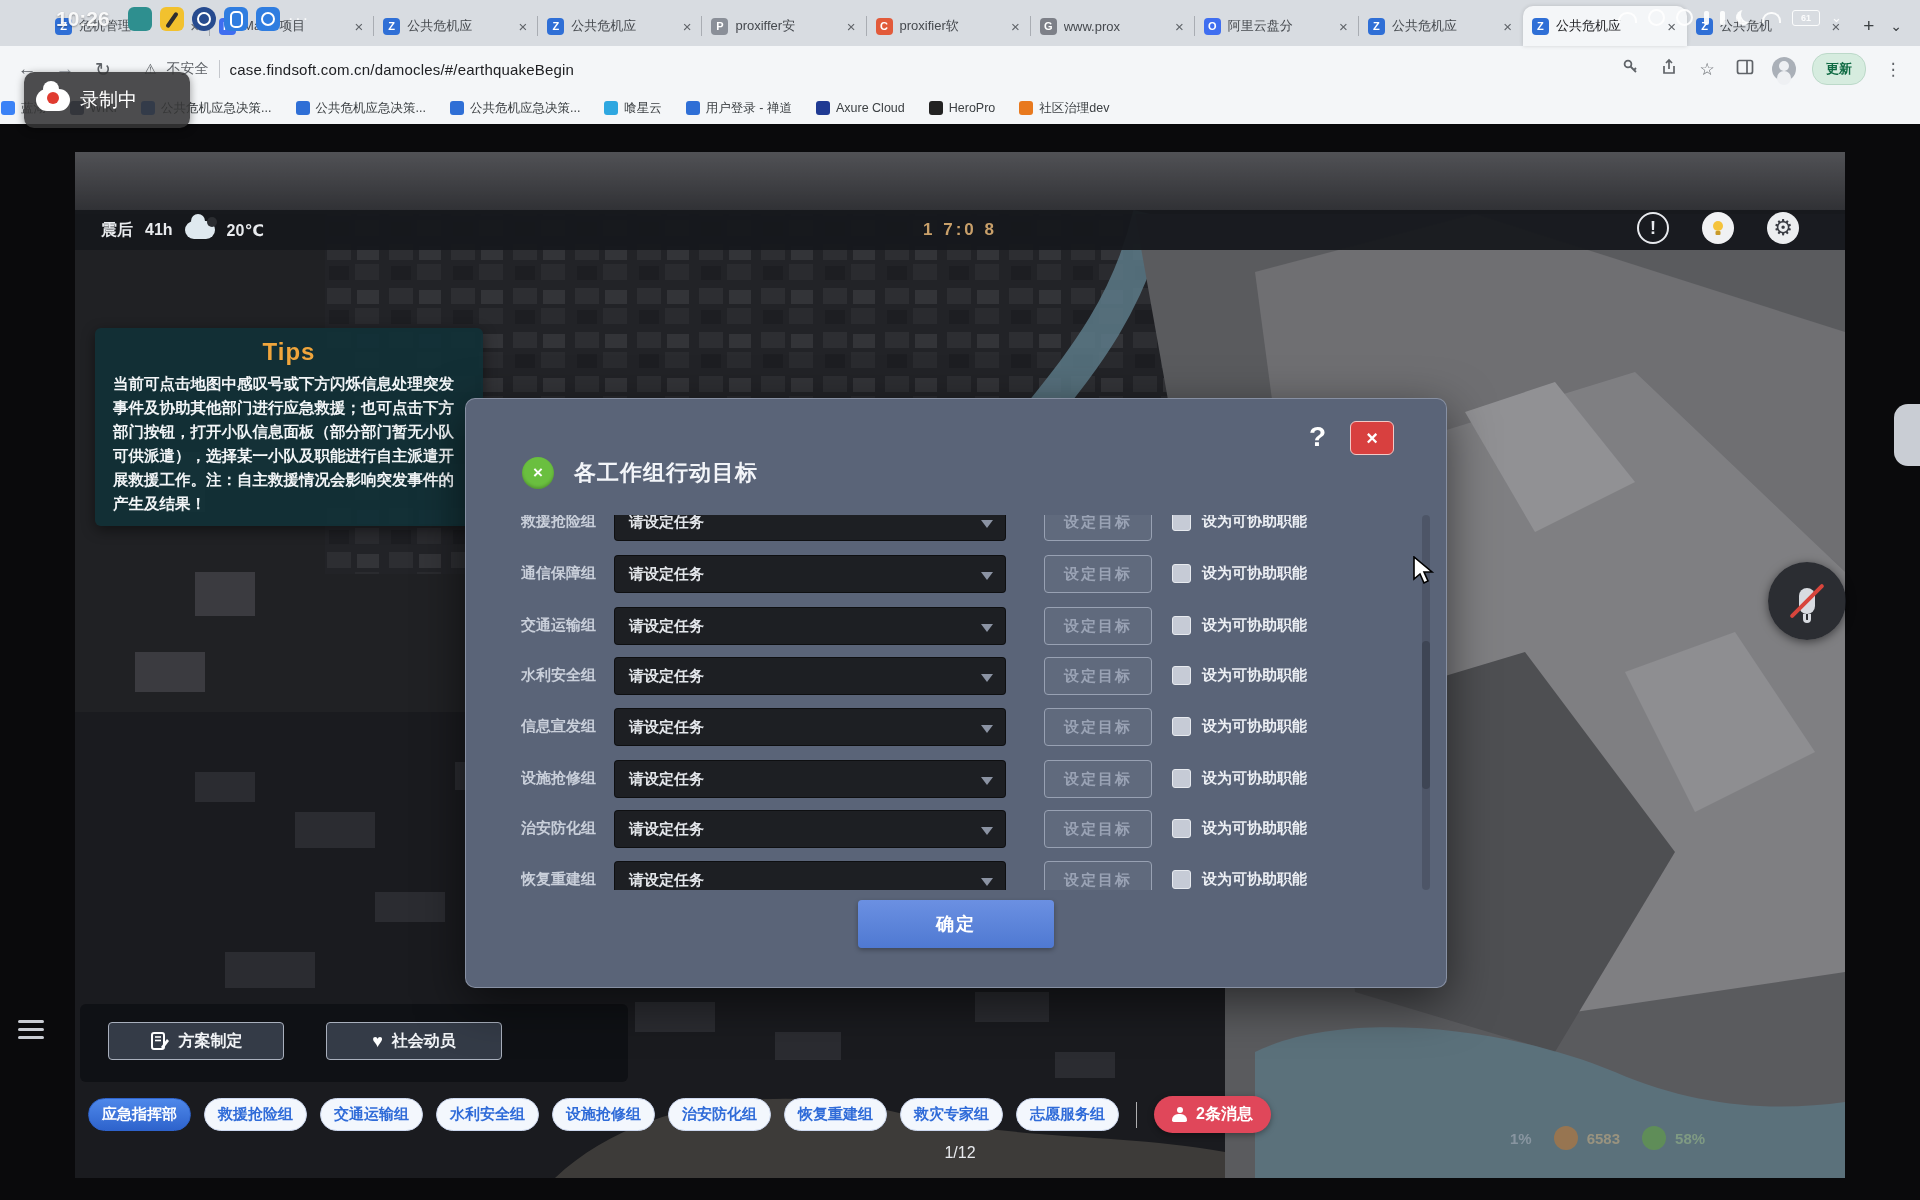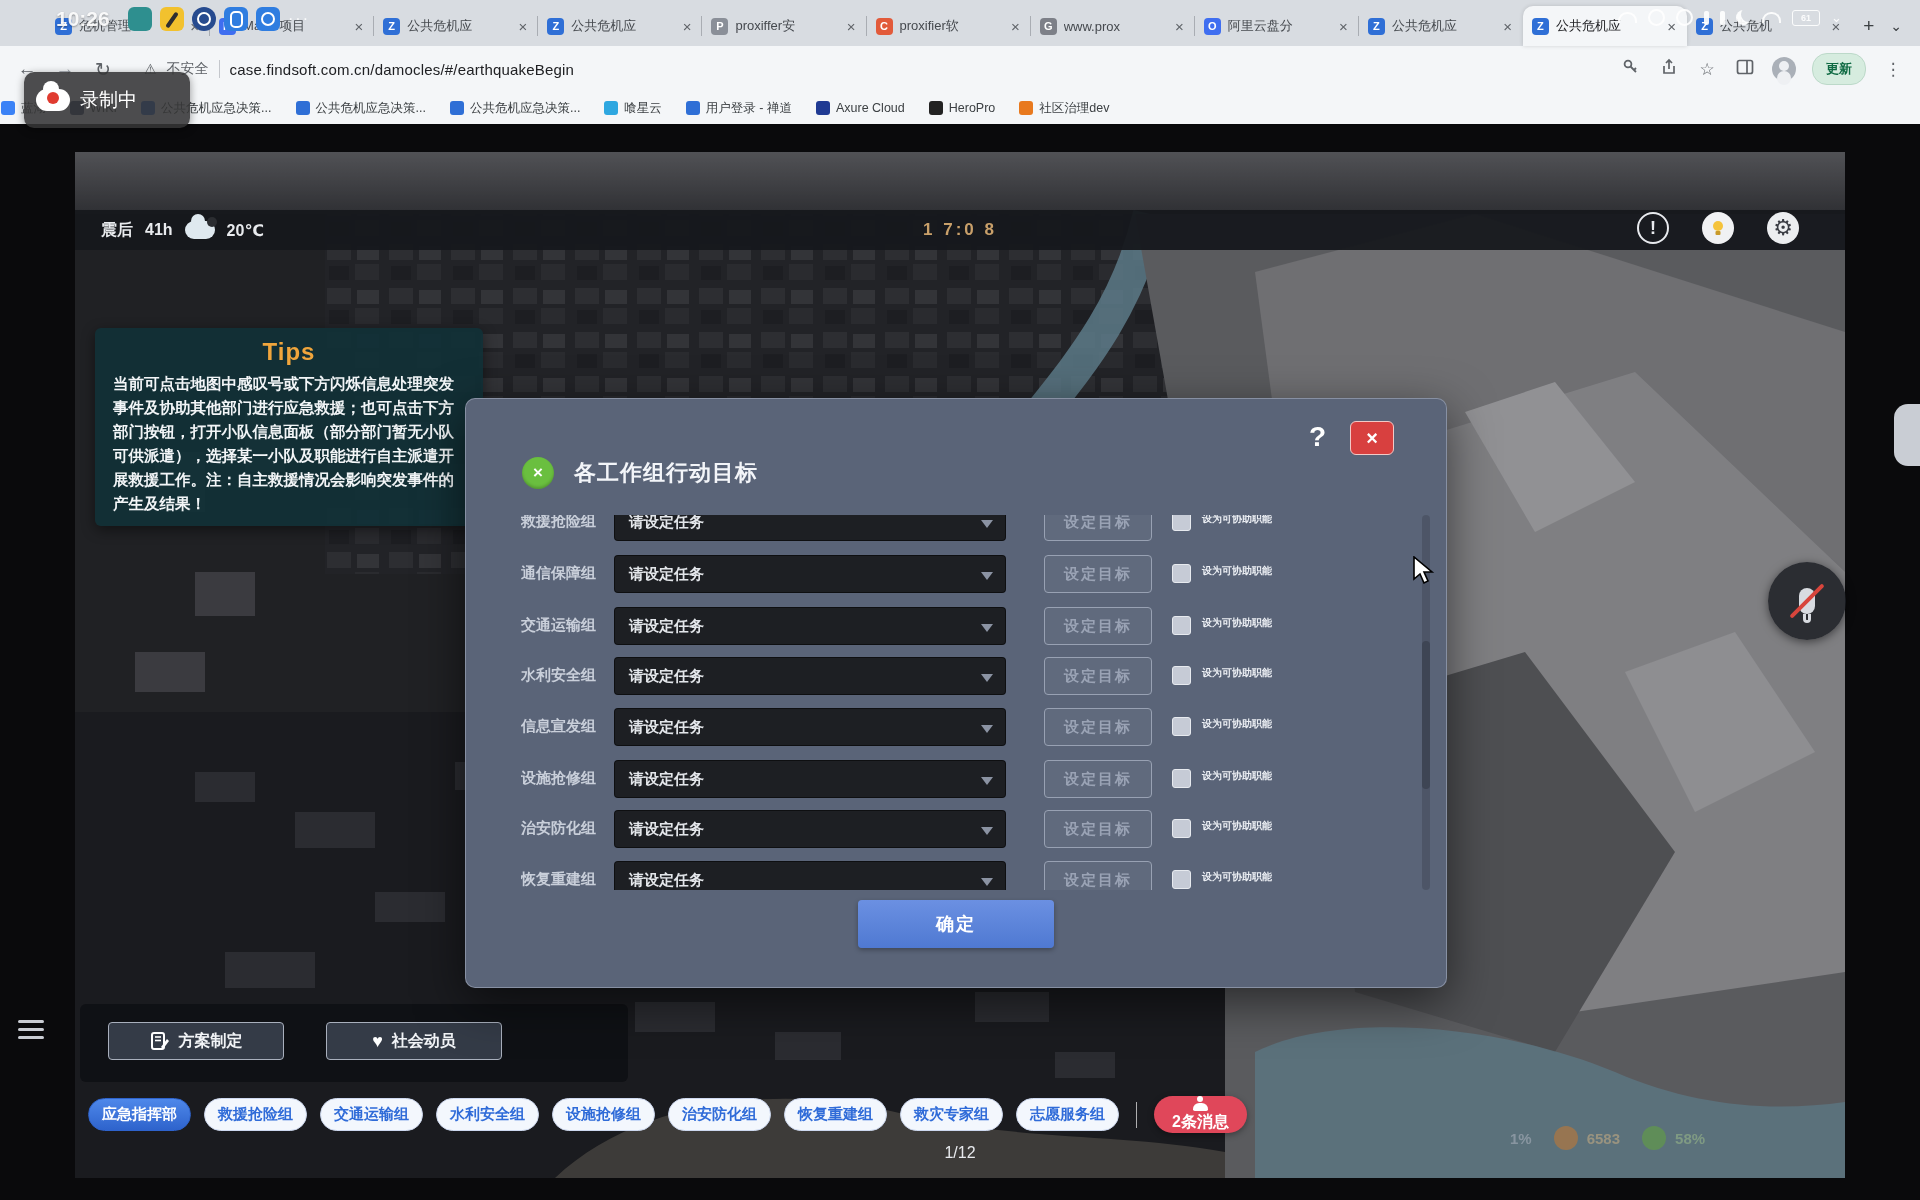--- a/index.html
+++ b/index.html
@@ -102,38 +102,38 @@
   .m-row:nth-child(1){top:-12px;}.m-row:nth-child(2){top:40px;}.m-row:nth-child(3){top:92px;}
   .m-row:nth-child(4){top:142px;}.m-row:nth-child(5){top:193px;}.m-row:nth-child(6){top:245px;}
   .m-row:nth-child(7){top:295px;}.m-row:nth-child(8){top:346px;}
   .m-label{position:absolute;left:0px;top:9px;color:#c9cfda;font-size:15px;font-weight:bold;}
   .m-select{position:absolute;left:93px;width:392px;height:38px;background:#1d1f23;border-radius:4px;border:1px solid rgba(0,0,0,.5);
             box-sizing:border-box;display:flex;align-items:center;padding:0 14px;color:#e3e6ea;font-size:15px;font-weight:bold;}
   .m-select .caret{position:absolute;right:12px;top:16px;width:0;height:0;border-left:6px solid transparent;border-right:6px solid transparent;border-top:8px solid #8b93a3;}
   .m-setbtn{position:absolute;left:523px;width:108px;height:38px;background:rgba(255,255,255,.04);border:1px solid #98a1b3;border-radius:4px;
             color:#9aa3b5;font-size:15px;font-weight:bold;letter-spacing:2px;display:flex;align-items:center;justify-content:center;box-sizing:border-box;}
   .m-check{position:absolute;left:651px;top:9px;width:19px;height:19px;background:#c6cbd6;border-radius:3px;border:1px solid #e7eaef;box-sizing:border-box;}
-  .m-assist{position:absolute;left:681px;top:9px;color:#eceff4;font-size:10px;font-weight:bold;}
+  .m-assist{position:absolute;left:681px;top:9px;color:#eceff4;font-size:15px;font-weight:bold;}
   .m-scroll{position:absolute;right:16px;top:116px;width:8px;height:375px;background:rgba(0,0,0,.14);border-radius:4px;}
   .m-thumb{position:absolute;left:0;top:126px;width:8px;height:148px;background:#3e4554;border-radius:4px;}
   .m-confirm{position:absolute;left:392px;top:501px;width:196px;height:48px;background:linear-gradient(#6b90e2,#4f79d2);
              border-radius:4px;color:#fff;font-size:18px;font-weight:bold;display:flex;align-items:center;justify-content:center;letter-spacing:2px;box-shadow:0 2px 5px rgba(0,0,0,.3);}
 
   
   .actionpanel{position:absolute;left:80px;top:1004px;width:548px;height:78px;background:rgba(8,9,12,.55);border-radius:6px;z-index:6;}
   .actbtn{position:absolute;top:18px;height:38px;background:rgba(66,74,88,.75);border:1px solid #a9b0bd;border-radius:4px;
           color:#f2f4f7;font-size:16px;font-weight:bold;display:flex;align-items:center;justify-content:center;gap:9px;box-sizing:border-box;}
   .actbtn.plan{left:28px;width:176px;}
   .actbtn.mob{left:246px;width:176px;}
   .heart{color:#fff;font-size:18px;line-height:1;}
   .pillrow{position:absolute;left:88px;top:1096px;display:flex;gap:13px;align-items:center;z-index:6;}
   .pill{height:33px;border-radius:17px;background:#f3f7fd;color:#2f6bd8;font-size:15px;font-weight:bold;display:flex;align-items:center;padding:0 13px;border:1px solid #cdd8ef;box-sizing:border-box;}
   .pill.active{background:linear-gradient(#4e88ea,#2e63cc);color:#fff;border-color:#2e63cc;}
   .pdivider{width:1px;height:26px;background:rgba(255,255,255,.65);margin:0 4px;}
-  .msgpill{height:37px;border-radius:19px;background:#e0475a;color:#fff;font-size:16px;font-weight:bold;display:flex;align-items:center;gap:9px;padding:0 18px;box-shadow:0 2px 6px rgba(0,0,0,.35);flex-direction:column;}
+  .msgpill{height:37px;border-radius:19px;background:#e0475a;color:#fff;font-size:16px;font-weight:bold;display:flex;align-items:center;gap:9px;padding:0 18px;box-shadow:0 2px 6px rgba(0,0,0,.35);}
   .person{width:15px;height:15px;position:relative;}
   .person::before{content:"";position:absolute;left:4.5px;top:0;width:6px;height:6px;background:#fff;border-radius:50%;}
   .person::after{content:"";position:absolute;left:0;top:7px;width:15px;height:8px;background:#fff;border-radius:7px 7px 2px 2px;}
   .pageind{position:absolute;left:0;right:0;top:1144px;text-align:center;color:#e8eaee;font-size:16px;z-index:6;}
   .statsrow{position:absolute;left:1510px;top:1126px;display:flex;gap:22px;align-items:center;z-index:6;opacity:.55;}
   .stat{display:flex;align-items:center;gap:9px;color:#cdb083;font-size:15px;font-weight:bold;}
   .staticon{width:24px;height:24px;border-radius:50%;}
   .stat:nth-child(1) .staticon{display:none;}
   .stat:nth-child(1){color:#aeb4bf;}
   .stat:nth-child(3){color:#9dbd8a;}

